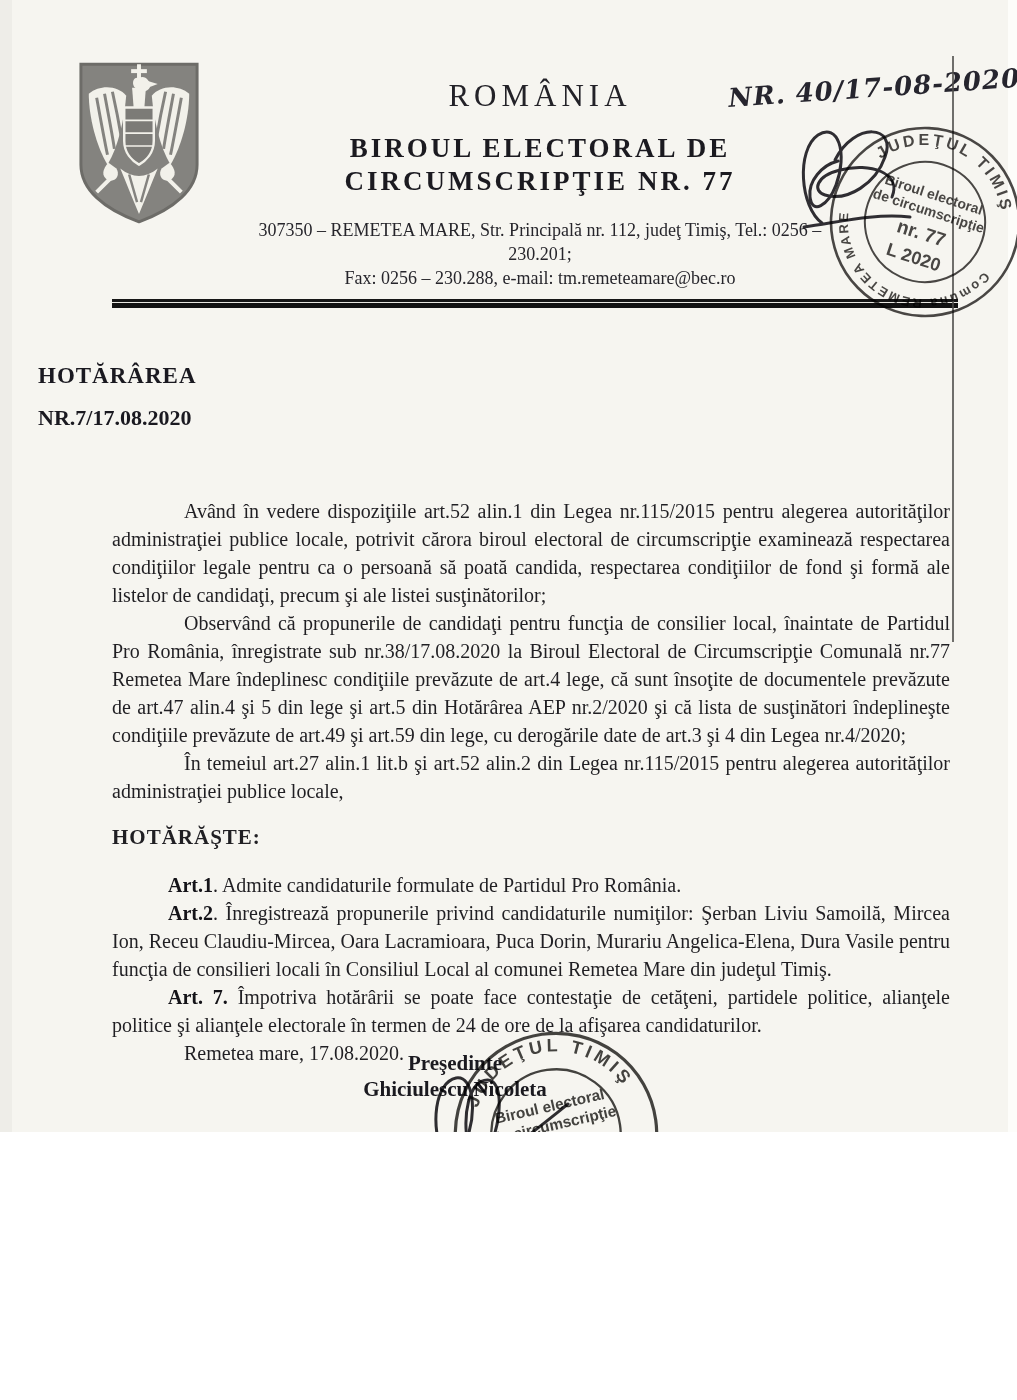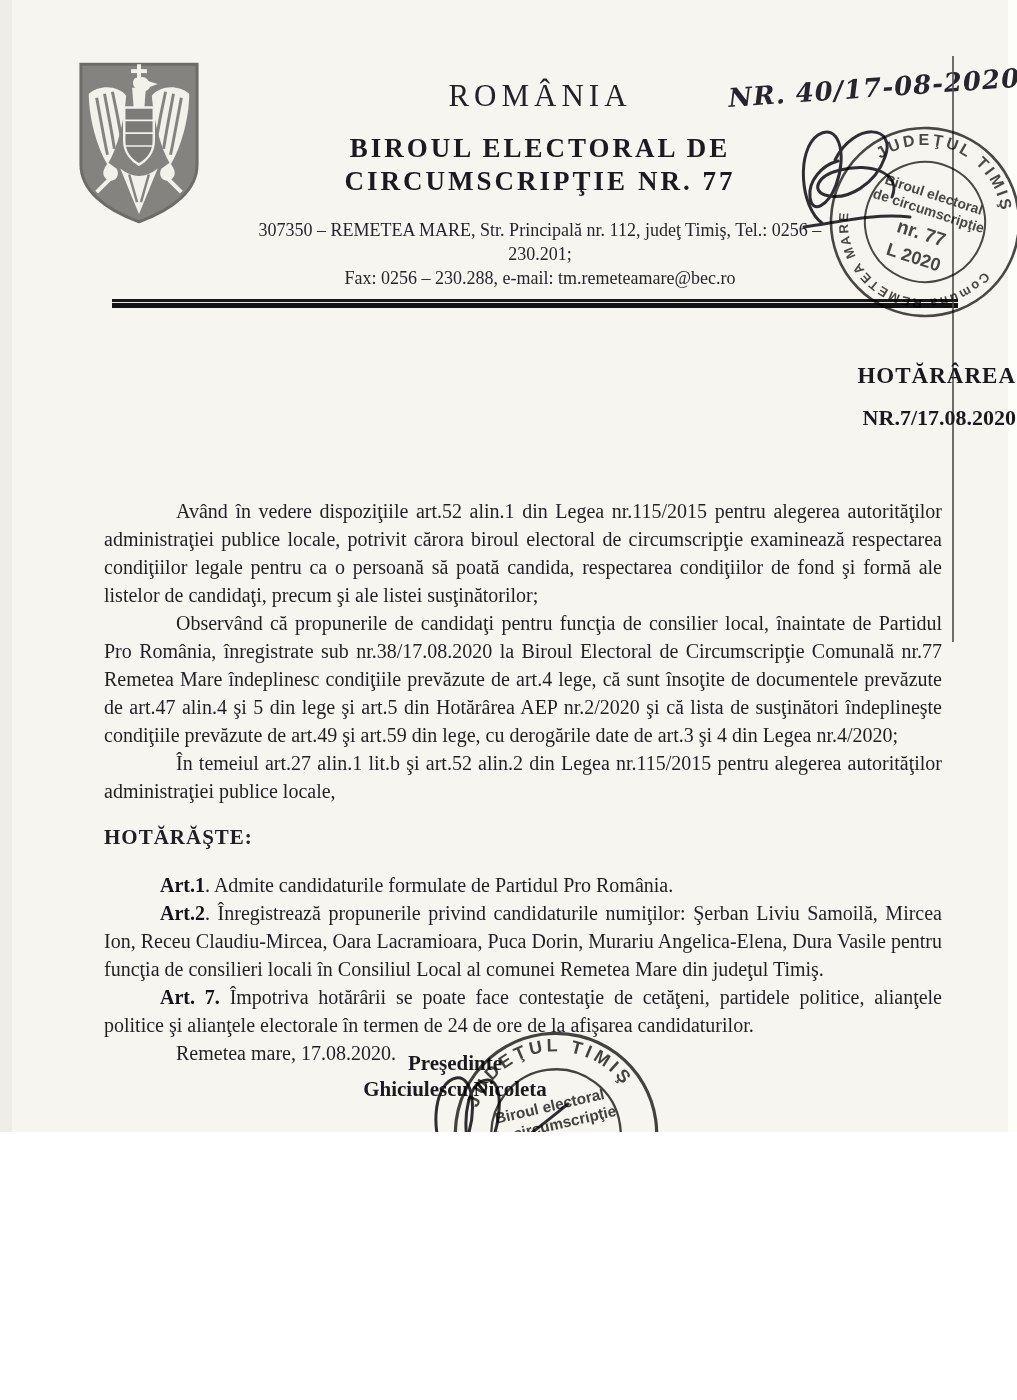--- a/index.html
+++ b/index.html
@@ -27,26 +27,26 @@
     font-size:26px;color:#26252e;transform:rotate(-4deg);letter-spacing:1px;
     white-space:nowrap;
   }
 
   .divider{
     position:absolute;left:112px;top:299px;width:846px;height:9px;
     background:linear-gradient(#171717 0 33%,#e9e8e2 33% 46%,#121212 46% 100%);
   }
 
   
-  .title-block{position:absolute;left:38px;top:363px;width:978px;text-align:right;}
+  .title-block{position:absolute;left:38px;top:363px;width:978px;text-align:left;}
   .title-line1{font-size:23px;font-weight:bold;letter-spacing:1px;color:#1a1920;}
   .title-line2{font-size:22px;font-weight:bold;margin-top:16px;color:#1a1920;}
 
   
-  .body-block{position:absolute;left:104px;top:497px;width:838px;font-size:20px;line-height:28px;text-align:justify;}
+  .body-block{position:absolute;left:112px;top:497px;width:838px;font-size:20px;line-height:28px;text-align:justify;}
   .body-block p{margin:0;text-indent:72px;}
   .body-block p.article{text-indent:56px;}
   .resolution-heading{font-size:21px;font-weight:bold;letter-spacing:1px;margin:18px 0 20px 0;text-indent:0;}
   .article b{color:#141318;}
   .dateline{text-indent:56px;}
 
   
   .sig-block{position:absolute;left:250px;top:1050px;width:410px;text-align:center;
     font-size:21px;font-weight:bold;line-height:26px;color:#1b1a20;}
 

